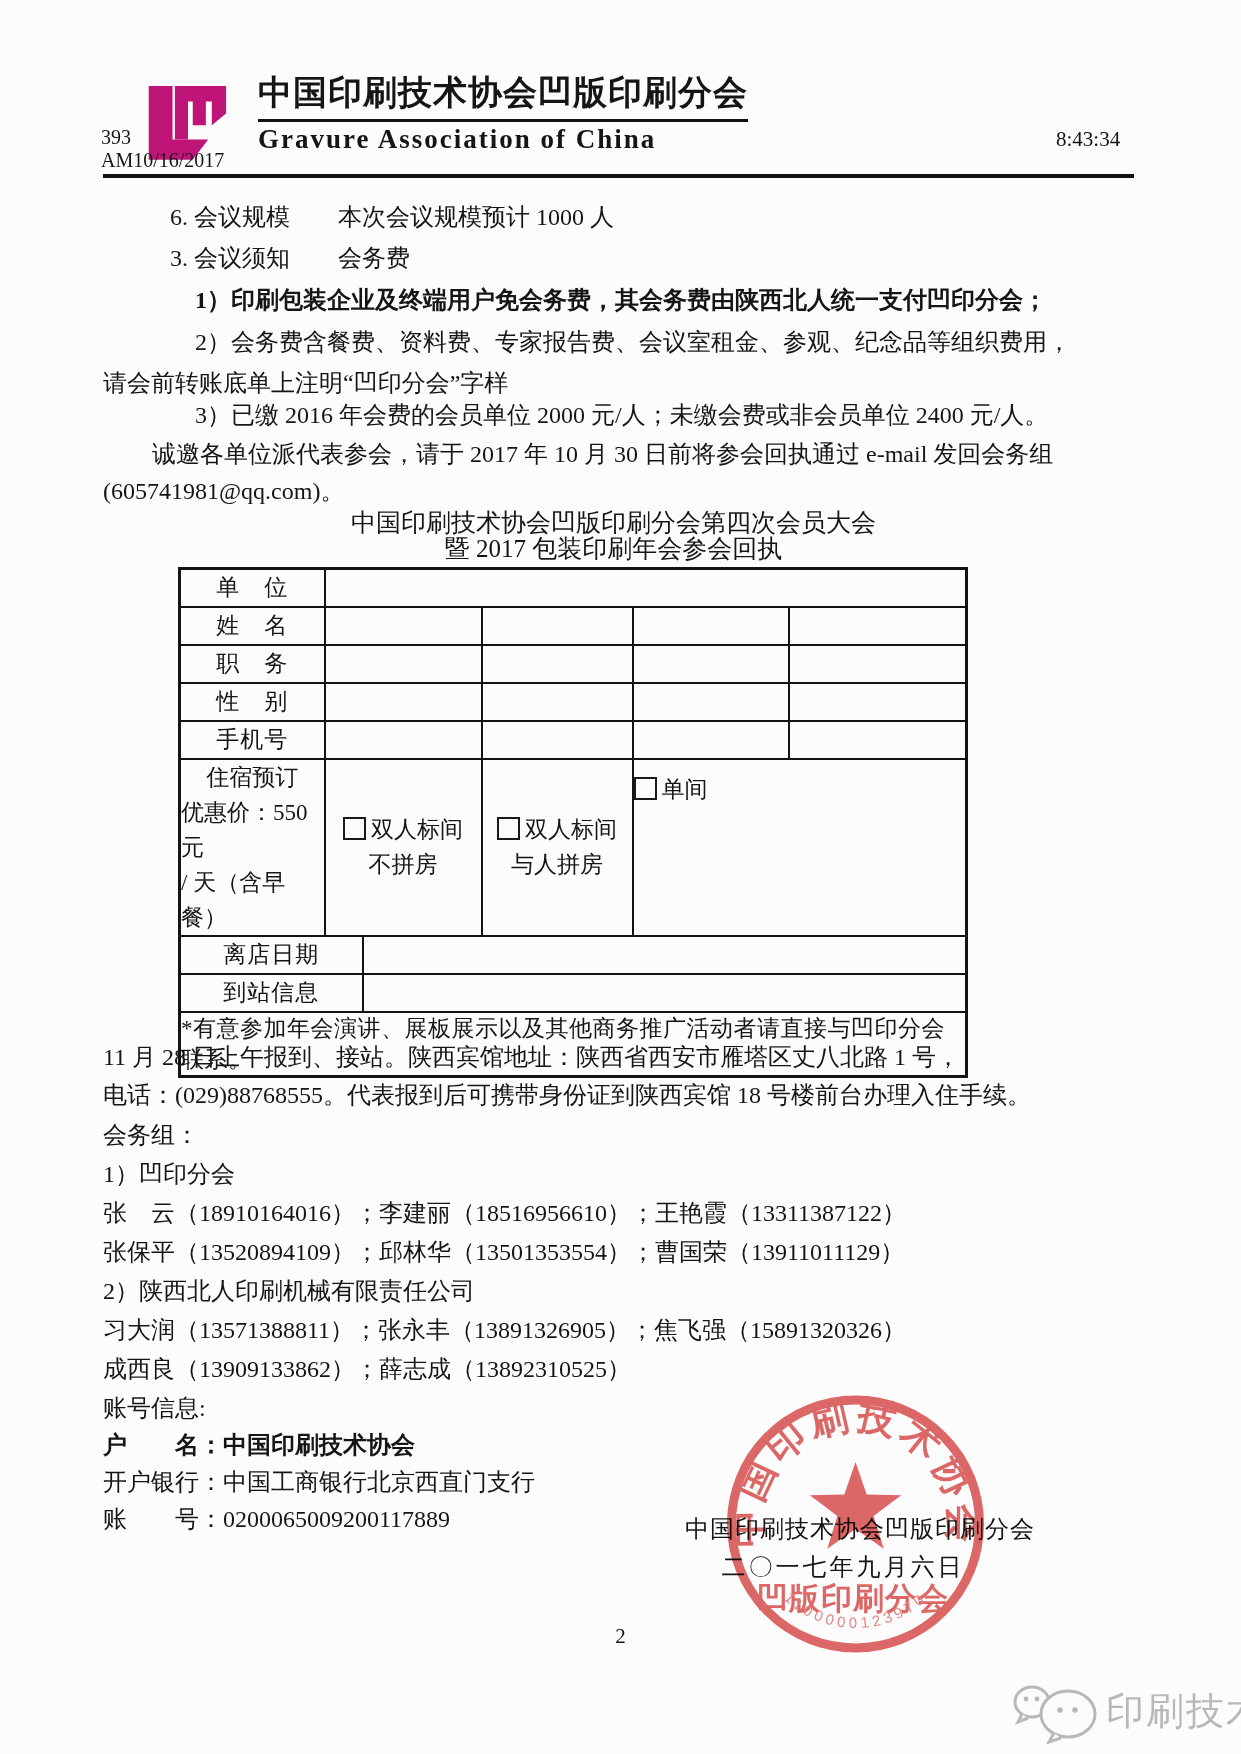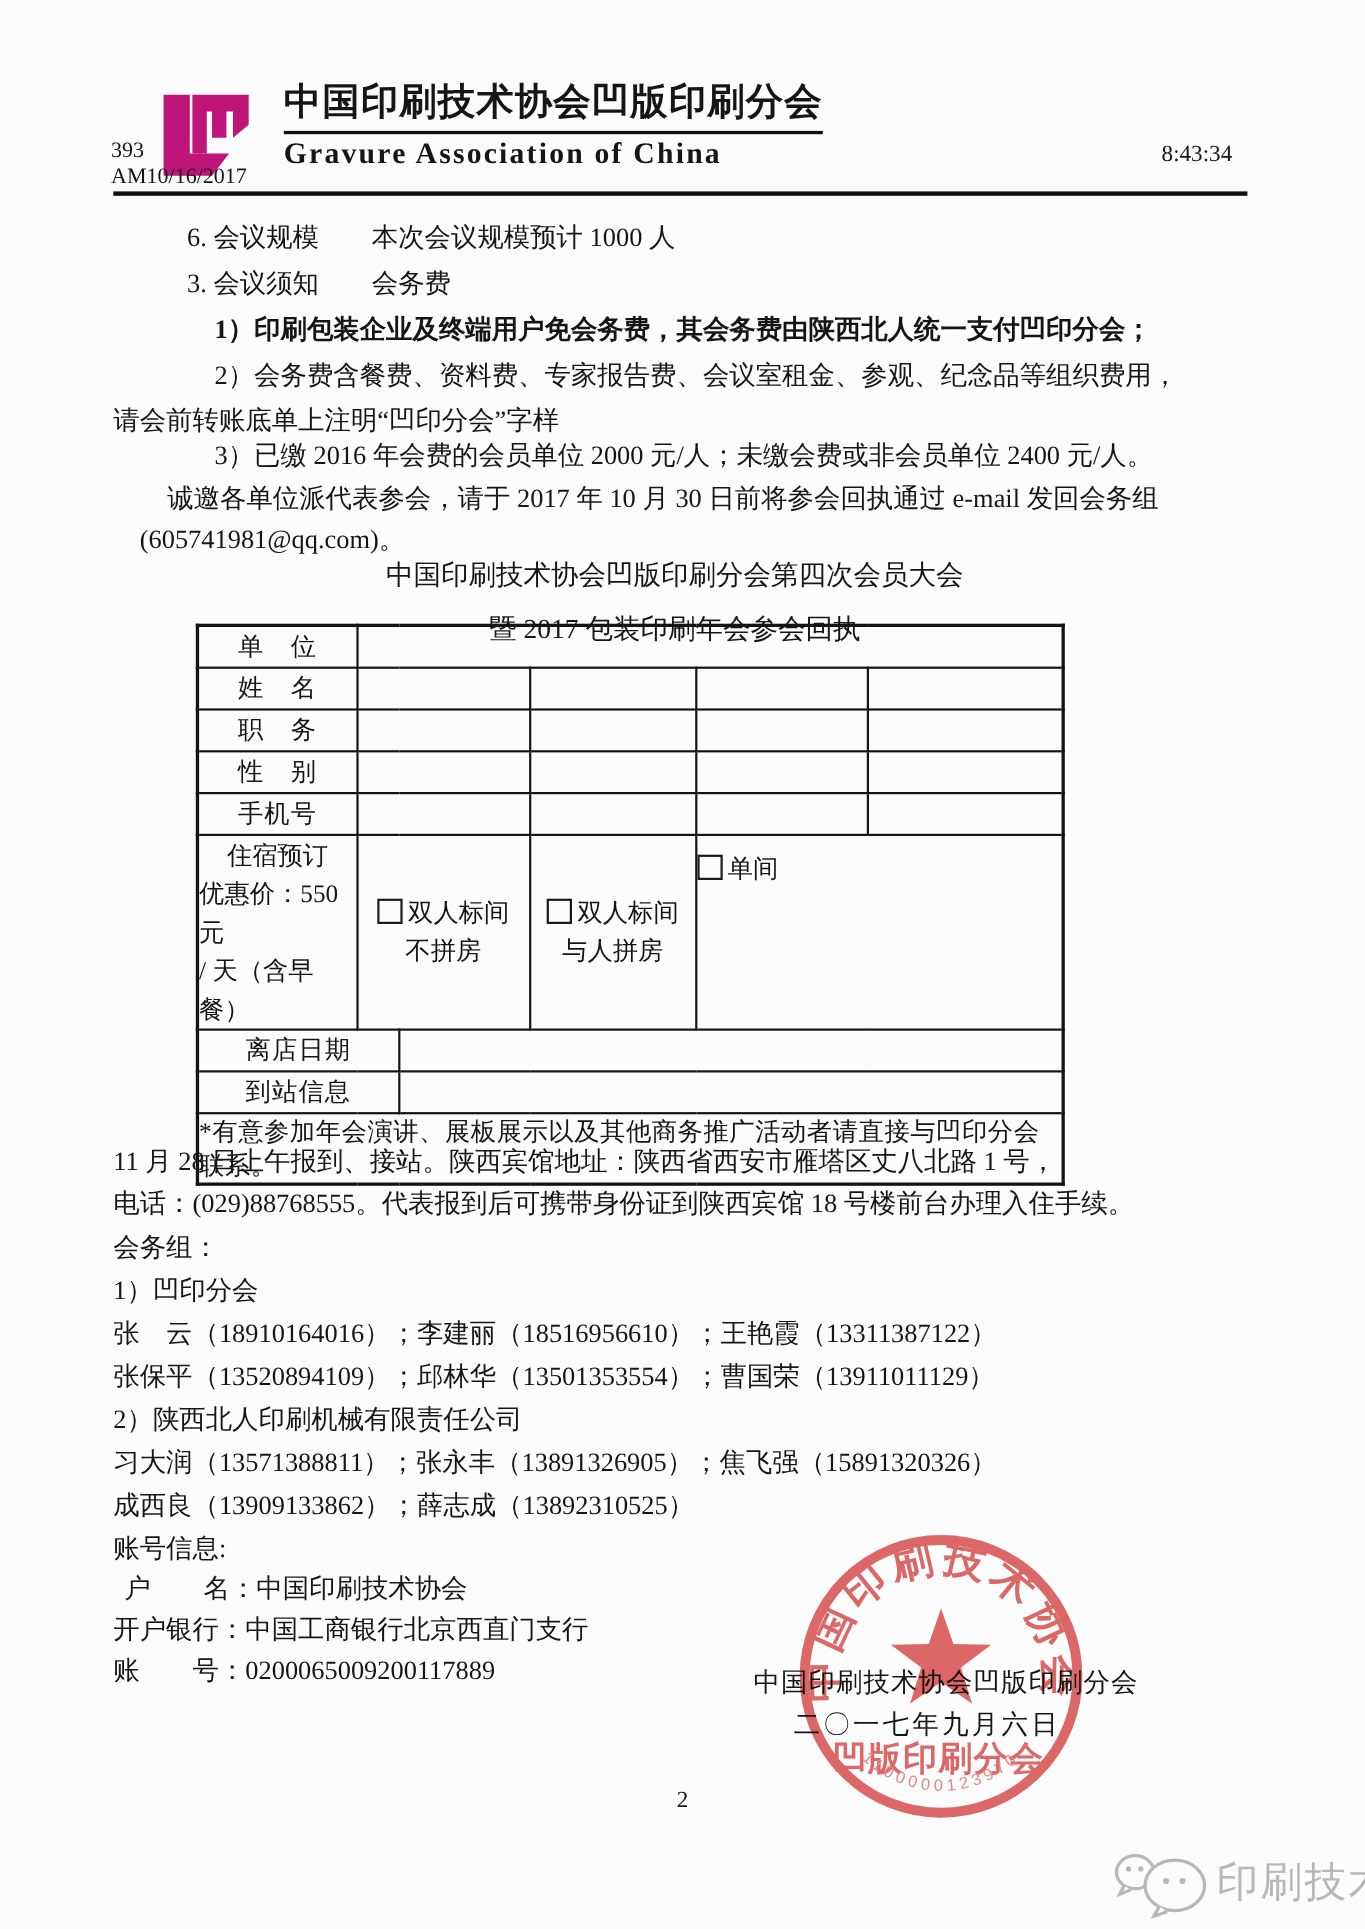--- a/index.html
+++ b/index.html
@@ -64,24 +64,24 @@
 
   <div class="toprule"></div>
 
   <div class="line" style="left:170px;top:200px;">6. 会议规模　　本次会议规模预计 1000 人</div>
   <div class="line" style="left:170px;top:241px;">3. 会议须知　　会务费</div>
   <div class="line bold" style="left:195px;top:283px;">1）印刷包装企业及终端用户免会务费，其会务费由陕西北人统一支付凹印分会；</div>
   <div class="line" style="left:195px;top:325px;">2）会务费含餐费、资料费、专家报告费、会议室租金、参观、纪念品等组织费用，</div>
   <div class="line" style="left:103px;top:366px;">请会前转账底单上注明“凹印分会”字样</div>
   <div class="line" style="left:195px;top:398px;">3）已缴 2016 年会费的会员单位 2000 元/人；未缴会费或非会员单位 2400 元/人。</div>
   <div class="line" style="left:152px;top:437px;">诚邀各单位派代表参会，请于 2017 年 10 月 30 日前将参会回执通过 e-mail 发回会务组</div>
-  <div class="line" style="left:103px;top:474px;margin-left:24px;">(605741981@qq.com)。</div>
+  <div class="line" style="left:103px;top:474px;">(605741981@qq.com)。</div>
 
   <div class="centerline" style="top:506px;">中国印刷技术协会凹版印刷分会第四次会员大会</div>
-  <div class="centerline" style="top:555px;font-family:Liberation Serif, serif;">暨 2017 包装印刷年会参会回执</div>
+  <div class="centerline" style="top:532px;font-family:Liberation Serif, serif;">暨 2017 包装印刷年会参会回执</div>
 
   <table class="form">
     <colgroup>
       <col style="width:145px">
         <col style="width:38px">
         <col style="width:119px">
       <col style="width:151px">
         <col style="width:156px">
         <col style="width:178px">
     </colgroup>
@@ -153,21 +153,21 @@
   <div class="line" style="left:103px;top:1040px;">11 月 28 日上午报到、接站。陕西宾馆地址：陕西省西安市雁塔区丈八北路 1 号，</div>
   <div class="line" style="left:103px;top:1078px;">电话：(029)88768555。代表报到后可携带身份证到陕西宾馆 18 号楼前台办理入住手续。</div>
   <div class="line" style="left:103px;top:1118px;">会务组：</div>
   <div class="line" style="left:103px;top:1157px;">1）凹印分会</div>
   <div class="line" style="left:103px;top:1196px;">张　云（18910164016）；李建丽（18516956610）；王艳霞（13311387122）</div>
   <div class="line" style="left:103px;top:1235px;">张保平（13520894109）；邱林华（13501353554）；曹国荣（13911011129）</div>
   <div class="line" style="left:103px;top:1274px;">2）陕西北人印刷机械有限责任公司</div>
   <div class="line" style="left:103px;top:1313px;">习大润（13571388811）；张永丰（13891326905）；焦飞强（15891320326）</div>
   <div class="line" style="left:103px;top:1352px;">成西良（13909133862）；薛志成（13892310525）</div>
   <div class="line" style="left:103px;top:1391px;">账号信息:</div>
-  <div class="line" style="left:113px;top:1428px;">户　　名：中国印刷技术协会</div>
+  <div class="line" style="left:103px;top:1428px;font-weight:bold;">户　　名：中国印刷技术协会</div>
   <div class="line" style="left:103px;top:1465px;">开户银行：中国工商银行北京西直门支行</div>
   <div class="line" style="left:103px;top:1502px;">账　　号：0200065009200117889</div>
 
   <div class="overlay-line" style="left:600px;top:1513px;width:520px;">中国印刷技术协会凹版印刷分会</div>
   <div class="overlay-line" style="left:583px;top:1551px;width:520px;letter-spacing:3px;">二〇一七年九月六日</div>
 
   <svg class="stamp" width="290" height="300" viewBox="0 0 290 300">
     <g fill="none" stroke="none">
       <circle cx="143.5" cy="144" r="124" fill="none" stroke="#dd5b5b" stroke-width="9"></circle>
       <path id="ringArc" d="M 51.7,168.6 A 95,95 0 1 1 235.3,168.6" fill="none"></path>

